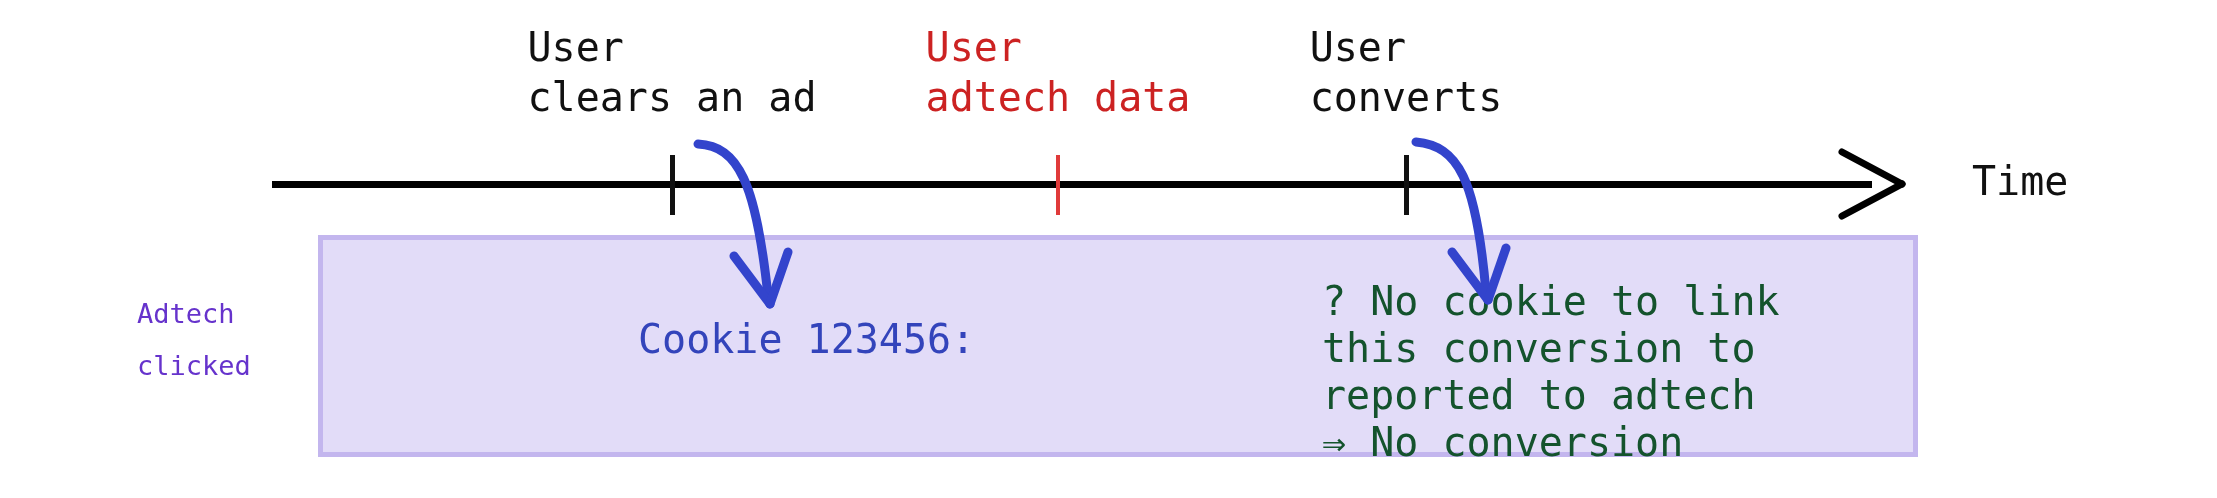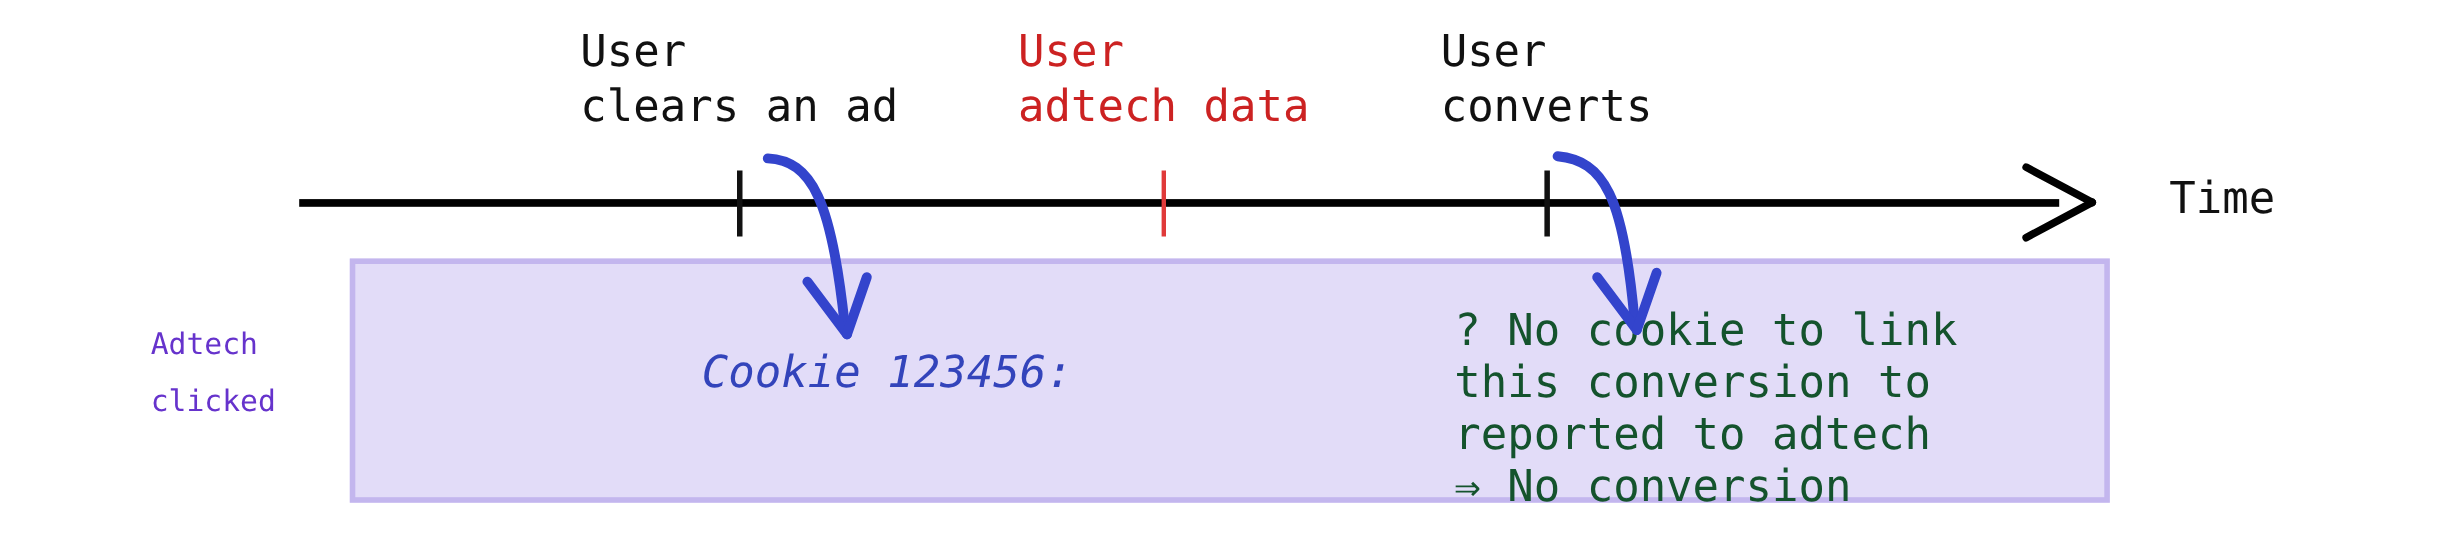--- a/index.html
+++ b/index.html
@@ -109,21 +109,20 @@
 
   
   .log-blue {
     position: absolute;
     left: 638px;
     top: 314px;
     font-size: 40px;
     line-height: 50px;
     color: #3344bb;
     white-space: nowrap;
-    font-style: italic;
   }
   .log-blue span { display: block; }
   .log-blue .emph { font-weight: bold; }
   .log-blue .inline { display: inline; }
 
   
   .log-red {
     position: absolute;
     left: 1322px;
     top: 278px;

